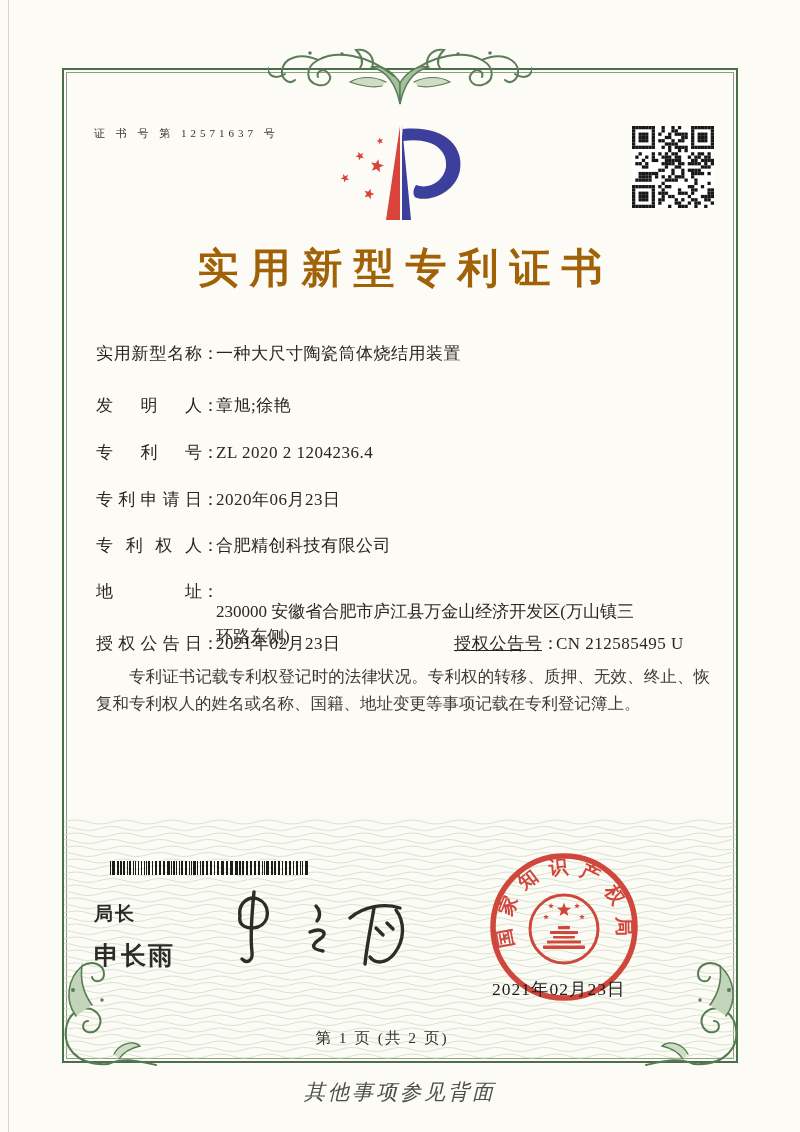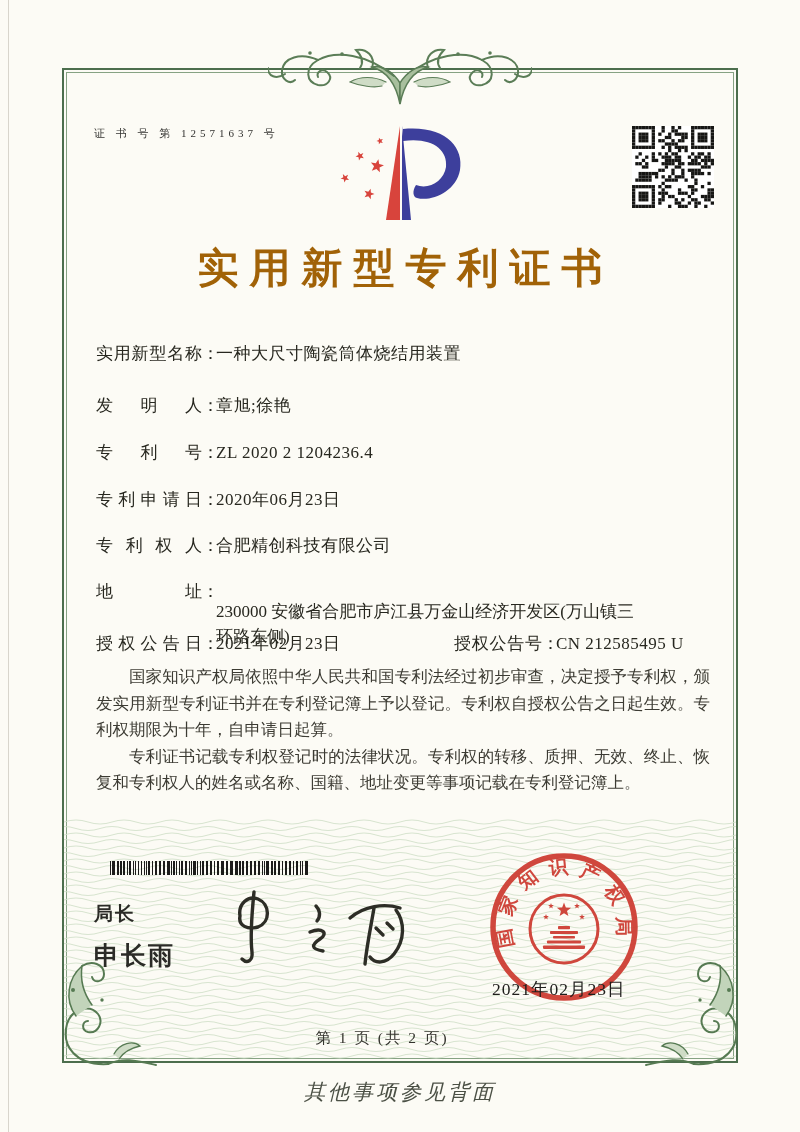--- a/index.html
+++ b/index.html
@@ -47,21 +47,21 @@
   .fields{ position:absolute; left:96px; top:0; width:616px; color:#27271f; }
   .frow{ position:absolute; left:0; font-size:17px; line-height:25px; white-space:nowrap; }
   .flabel{
     display:inline-block; width:106px; vertical-align:top;
     text-align:justify; text-align-last:justify;
   }
   .fcolon{ display:inline-block; width:14px; }
   .fvalue{ display:inline-block; vertical-align:top; letter-spacing:0.5px; }
   .addr-lines{ display:inline-block; vertical-align:top; white-space:normal; width:480px;margin-top:20px; }
   .grant-pair2{ position:absolute; left:358px; top:0; }
-  .grant-pair2 .flabel{ width:88px; }
+  .grant-pair2 .flabel{ width:88px;text-decoration:underline; }
   
   .paras{
     position:absolute; left:96px; top:664px; width:614px;
     font-size:16.5px; line-height:26.5px; color:#3c3b33;
     text-align:justify;
   }
   .paras p{ text-indent:2em; }
   
   .barcode{ position:absolute; left:110px; top:861px; width:200px; height:14px; }
   .sig-title{
@@ -515,21 +515,20 @@
     </div>
     <div class="frow" style="top:631px; width:616px">
       <span class="flabel">授权公告日</span><span class="fcolon">：</span><span class="fvalue">2021年02月23日</span>
       <span class="grant-pair2">
         <span class="flabel">授权公告号</span><span class="fcolon">：</span><span class="fvalue">CN 212585495 U</span>
       </span>
     </div>
   </div>
 
   <div class="paras">
-    <p>国家知识产权局依照中华人民共和国专利法经过初步审查，决定授予专利权，颁发实用新型专利证书并在专利登记簿上予以登记。专利权自授权公告之日起生效。专利权期限为十年，自申请日起算。</p>
     <p>专利证书记载专利权登记时的法律状况。专利权的转移、质押、无效、终止、恢复和专利权人的姓名或名称、国籍、地址变更等事项记载在专利登记簿上。</p>
   </div>
 
   <svg class="barcode" id="barcode" width="200" height="14">
       <rect x="0" y="0" width="1" height="14" fill="#1c1c1a"></rect>
       <rect x="2" y="0" width="3" height="14" fill="#1c1c1a"></rect>
       <rect x="7" y="0" width="2" height="14" fill="#1c1c1a"></rect>
       <rect x="10" y="0" width="2" height="14" fill="#1c1c1a"></rect>
       <rect x="13" y="0" width="2" height="14" fill="#1c1c1a"></rect>
       <rect x="17" y="0" width="1" height="14" fill="#1c1c1a"></rect>

